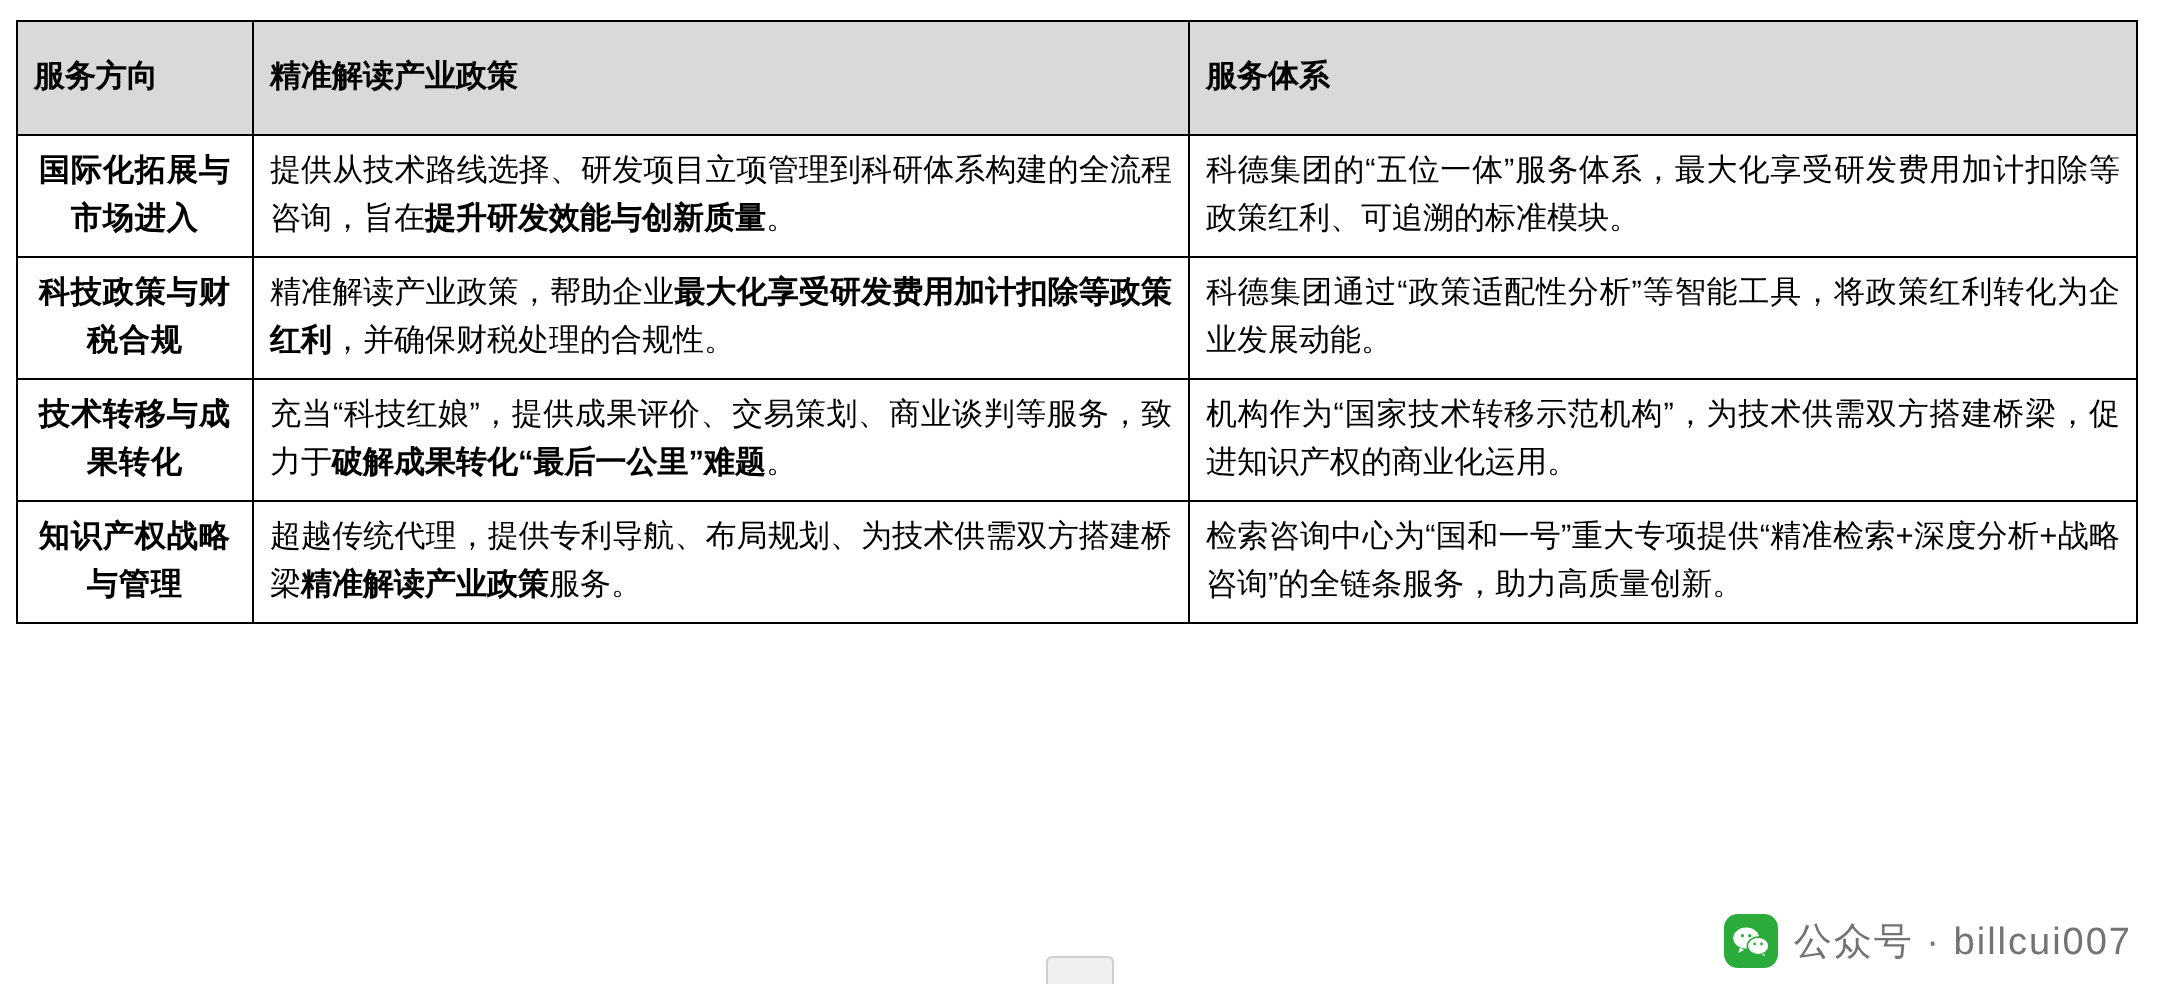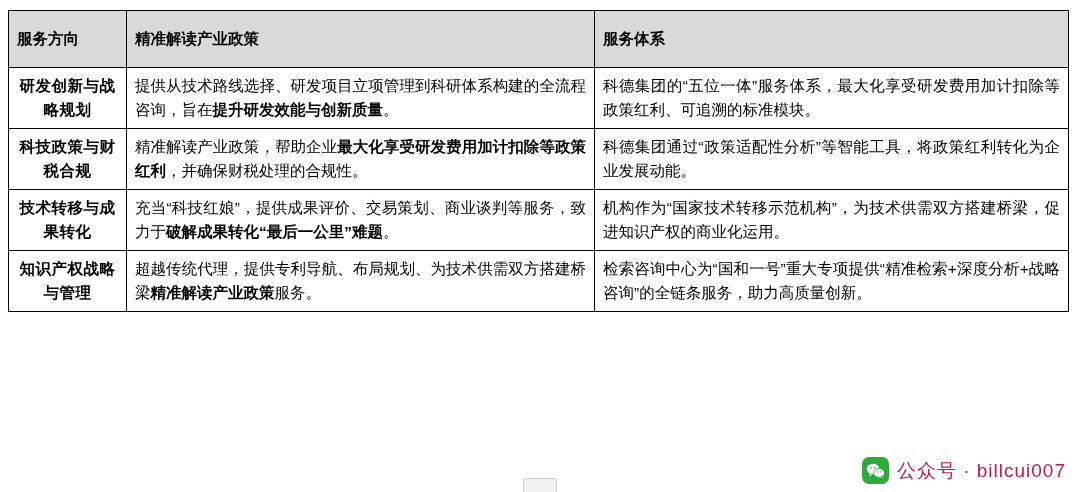--- a/index.html
+++ b/index.html
@@ -77,21 +77,21 @@
   }
 
   
   .account-badge {
     position: absolute;
     right: 14px;
     bottom: 8px;
     display: flex;
     align-items: center;
     gap: 8px;
-    color: #be185d;
+    color: #737373;
     font-size: 19px;
     letter-spacing: 1px;
   }
   .account-badge .wechat-logo {
     width: 27px;
     height: 27px;
     border-radius: 7px;
     background: #2aab3a;
     display: inline-flex;
     align-items: center;
@@ -125,21 +125,21 @@
     </colgroup>
     <thead>
       <tr>
         <th>服务方向</th>
         <th>精准解读产业政策</th>
         <th>服务体系</th>
       </tr>
     </thead>
     <tbody>
       <tr>
-        <td class="dir">研发创新与战略规划</td>
+        <td class="dir">国际化拓展与市场进入</td>
         <td class="body-cell core"><span>提供从技术路线选择、研发项目立项管理到科研体系构建的全流程咨询，旨在</span><span class="em">提升研发效能与创新质量</span><span>。</span></td>
         <td class="body-cell">科德集团的“五位一体”服务体系，最大化享受研发费用加计扣除等政策红利、可追溯的标准模块。</td>
       </tr>
       <tr>
         <td class="dir">科技政策与财税合规</td>
         <td class="body-cell core"><span>精准解读产业政策，帮助企业</span><span class="em">最大化享受研发费用加计扣除等政策红利</span><span>，并确保财税处理的合规性。</span></td>
         <td class="body-cell">科德集团通过“政策适配性分析”等智能工具，将政策红利转化为企业发展动能。</td>
       </tr>
       <tr>
         <td class="dir">技术转移与成果转化</td>

